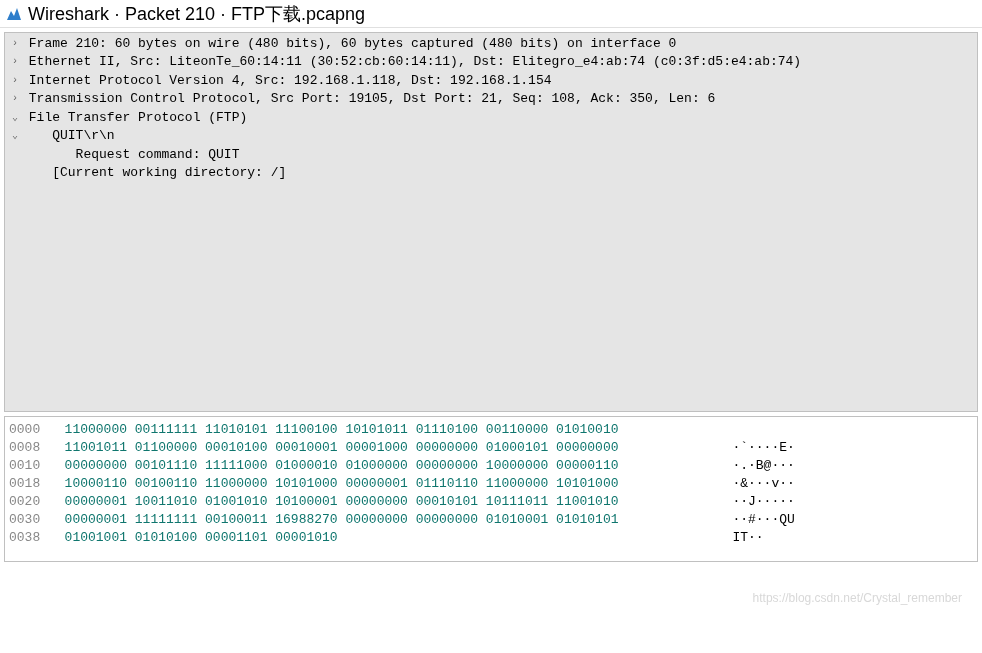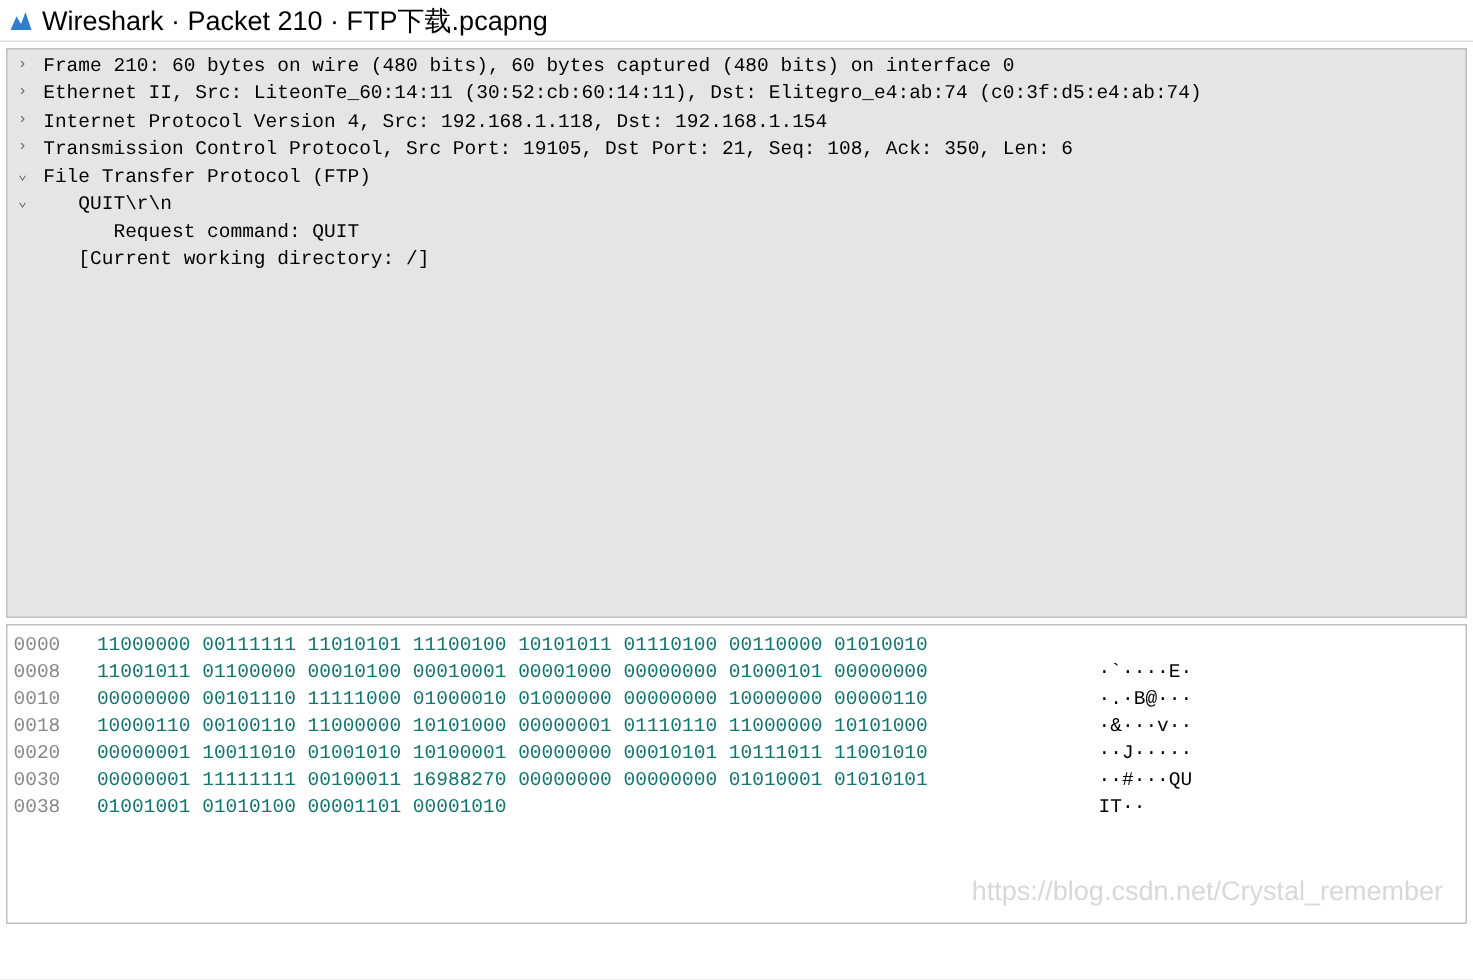--- a/index.html
+++ b/index.html
@@ -58,21 +58,21 @@
       vertical-align: middle;
     }
     .packet-bytes {
       background: #fff;
       border: 1px solid #c0c0c0;
       margin: 4px;
       font-family: Consolas, "Courier New", monospace;
       font-size: 13px;
       line-height: 18px;
       padding: 4px;
-      height: 200px;
+      height: 146px;
       overflow: auto;
     }
     .hex-row {
       display: flex;
       white-space: pre;
     }
     .hex-offset {
       color: #888;
       width: 40px;
       flex-shrink: 0;
@@ -84,21 +84,21 @@
     }
     .hex-ascii {
       color: #000;
       flex: 1;
     }
     .watermark {
       position: absolute;
       right: 20px;
       bottom: 48px;
       color: #d8d8d8;
-      font-size: 18px;
+      font-size: 12px;
       font-family: Arial, sans-serif;
       pointer-events: none;
     }
   </style>
 </head>
 <body>
 
 <div class="title-bar">
   <span class="app-icon">
     <svg viewBox="0 0 16 16">

